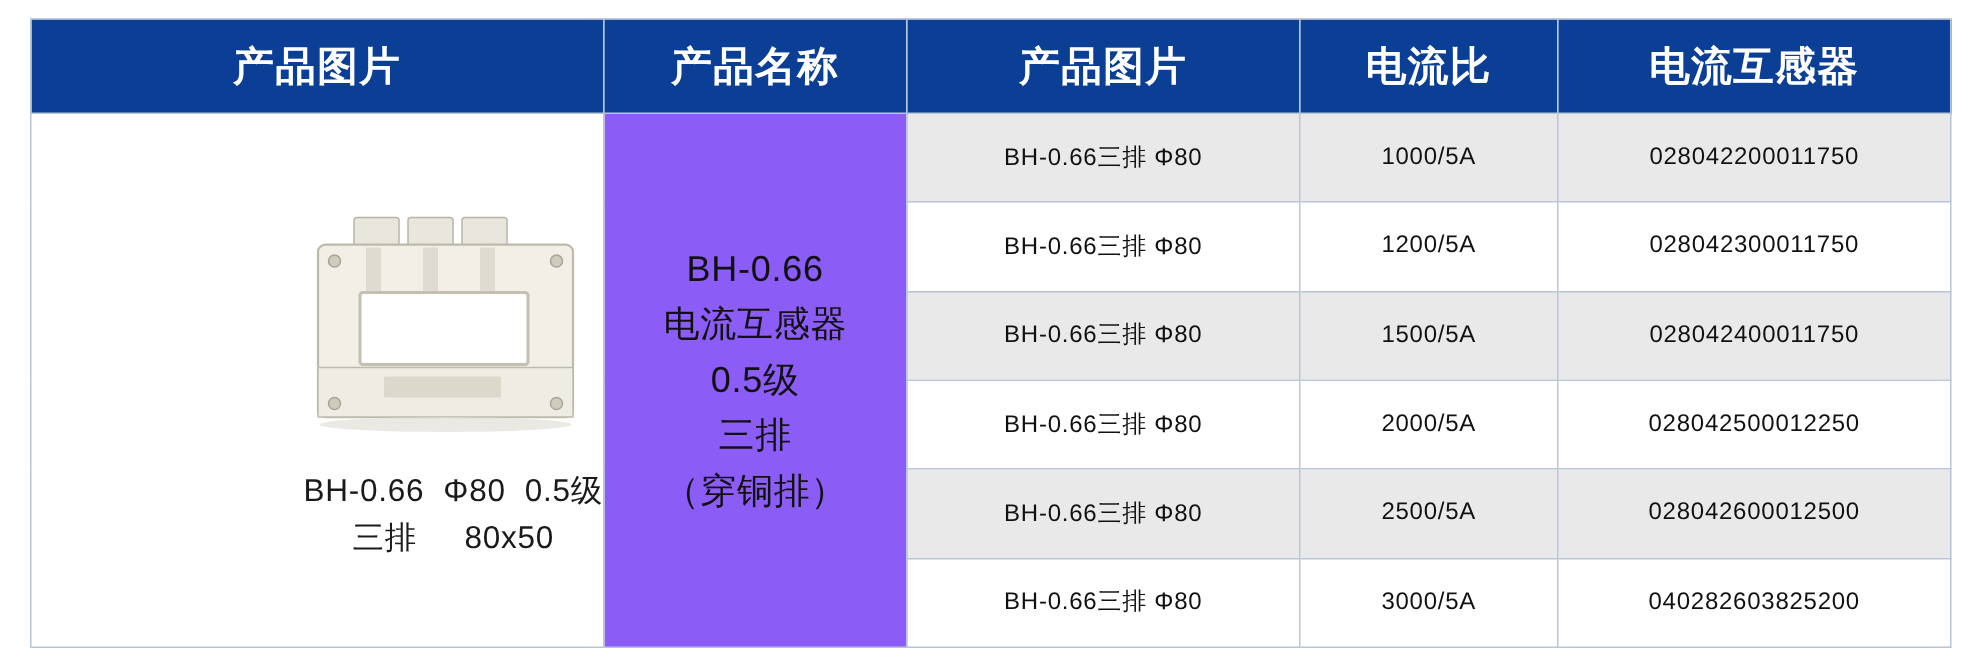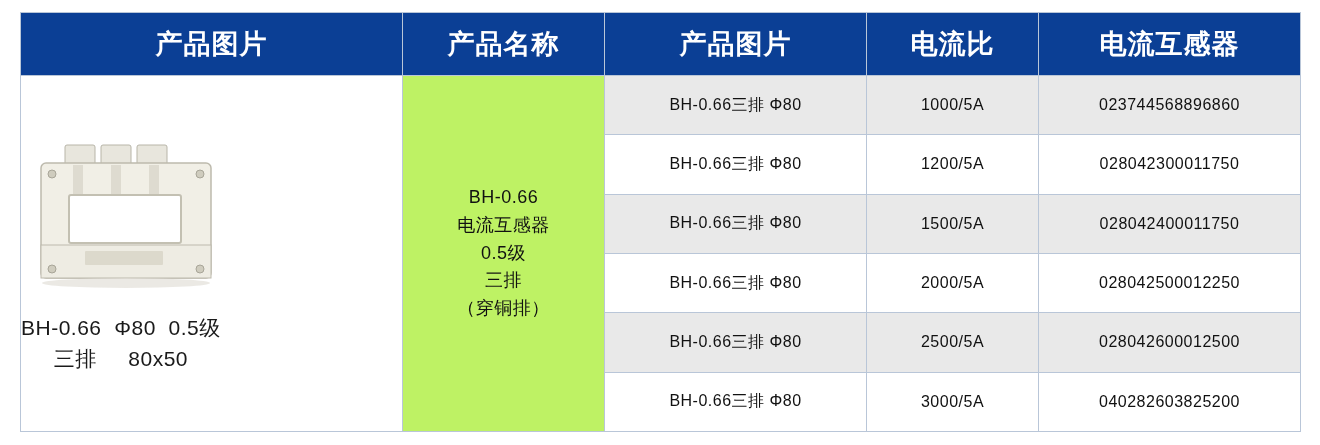--- a/index.html
+++ b/index.html
@@ -54,42 +54,42 @@
   td.image-cell {
     background: #ffffff;
     border-left: 1px solid #ffffff;
     border-bottom: 1px solid #ffffff;
     border-top: 1px solid #ffffff;
     padding: 6px 0 10px 0;
   }
   .image-wrap {
     display: flex;
     flex-direction: column;
-    align-items: flex-start;
+    align-items: flex-end;
     justify-content: center;
     gap: 10px;
   }
   .ct-figure {
     width: 210px;
     height: 170px;
     position: relative;
   }
   .caption {
     font-size: 21px;
     color: #1a1a1a;
     line-height: 1.45;
     letter-spacing: 0.5px;
     font-family: "Liberation Sans", sans-serif;
   }
   .caption div { white-space: pre; }
 
   
   td.name-cell {
-    background: #bef264;
-    font-size: 18px;
+    background: #8b5cf6;
+    font-size: 24px;
     color: #111111;
     line-height: 1.55;
     letter-spacing: 0.5px;
   }
   td.name-cell .nm-line { display: block; }
 
   
   tbody td.data {
     font-size: 16px;
     color: #111111;
@@ -162,21 +162,21 @@
         </td>
         <td class="name-cell" rowspan="6">
           <span class="nm-line">BH-0.66</span>
           <span class="nm-line">电流互感器</span>
           <span class="nm-line">0.5级</span>
           <span class="nm-line">三排</span>
           <span class="nm-line">（穿铜排）</span>
         </td>
         <td class="data model">BH-0.66三排 Φ80</td>
         <td class="data ratio">1000/5A</td>
-        <td class="data code">023744568896860</td>
+        <td class="data code">028042200011750</td>
       </tr>
       <tr class="plain">
         <td class="data model">BH-0.66三排 Φ80</td>
         <td class="data ratio">1200/5A</td>
         <td class="data code">028042300011750</td>
       </tr>
       <tr class="alt">
         <td class="data model">BH-0.66三排 Φ80</td>
         <td class="data ratio">1500/5A</td>
         <td class="data code">028042400011750</td>

